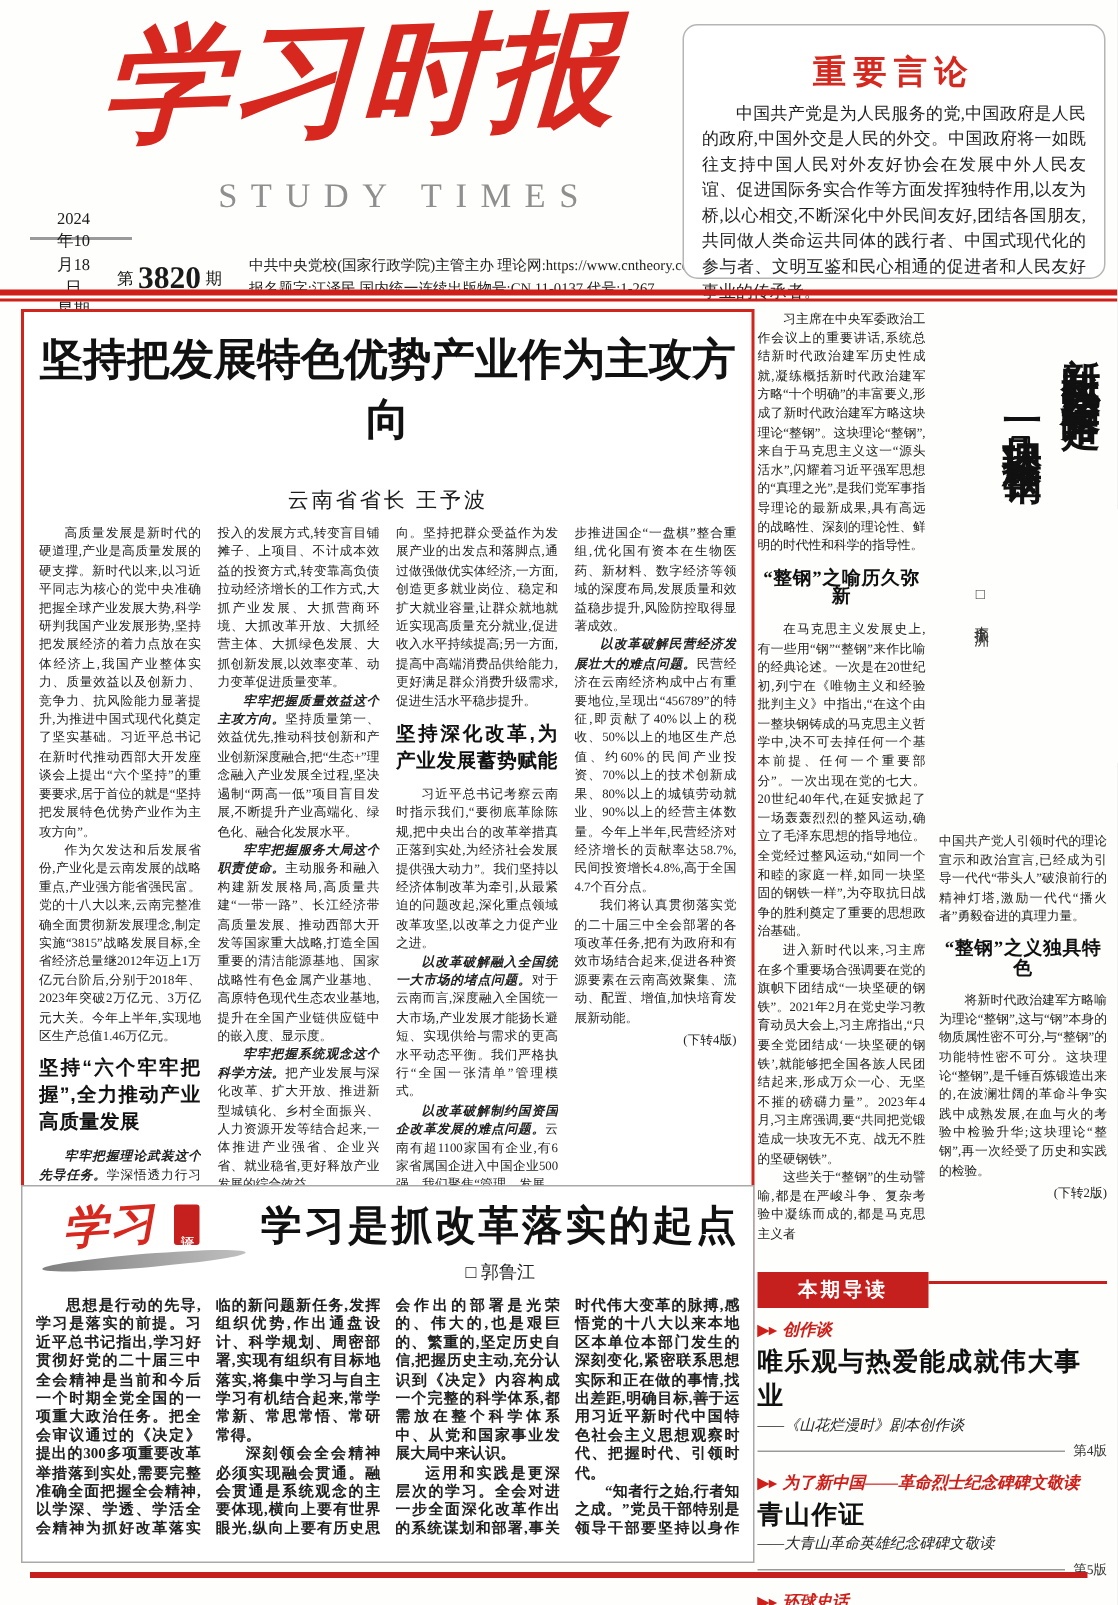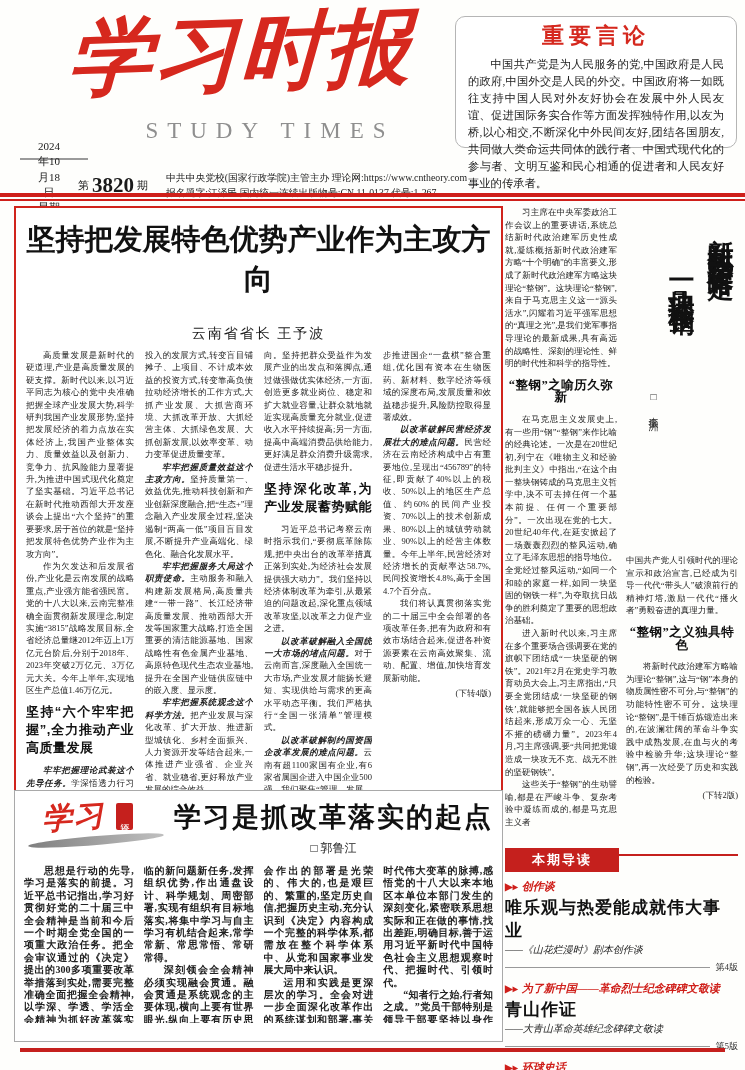--- a/index.html
+++ b/index.html
@@ -12,22 +12,22 @@
   .masthead-sub{position:absolute;left:110px;top:118px;width:320px;text-align:center;font-size:23px;
         letter-spacing:9px;color:#8f8f8f;}
   .masthead-underline{position:absolute;left:20px;top:158px;width:68px;height:2px;background:#9a9a9a;}
   .dateline{position:absolute;left:30px;top:162px;width:430px;height:46px;display:flex;align-items:center;}
   .sep{width:1px;height:32px;background:#777;margin:0 9px;}
   .dateblock{font-size:11px;text-align:center;line-height:1.4;}
   .issueblock{font-size:11px;display:flex;align-items:center;gap:3px;}
   .issue-num{font-size:21px;font-weight:bold;}
   .pubblock{font-size:9.8px;line-height:1.55;color:#222;white-space:nowrap;}
   
-  .quote-box{position:absolute;left:455px;top:16px;width:282px;height:132px;border:1.5px solid #b5b5b5;
-        border-radius:10px;padding:2px 12px;box-sizing:border-box;background:#fff;}
+  .quote-box{position:absolute;left:455px;top:16px;width:282px;height:170px;border:1.5px solid #b5b5b5;
+        border-radius:10px;padding:14px 12px;box-sizing:border-box;background:#fff;}
   .quote-title{text-align:center;color:#d5281e;font-weight:900;font-size:22px;letter-spacing:5px;
         font-family:"Liberation Sans",sans-serif;margin:2px 0 5px;}
   .quote-body{font-size:11.3px;line-height:1.5;text-align:justify;text-indent:2em;color:#222;margin:0;}
   
   .rule-top-a{position:absolute;left:0;top:193px;width:745px;height:4px;background:#cf1f1a;}
   .rule-top-b{position:absolute;left:0;top:199px;width:745px;height:1.5px;background:#cf1f1a;}
   .rule-bottom{position:absolute;left:20px;top:1048px;width:705px;height:4px;background:#c5201d;}
   
   .main-article{position:absolute;left:14px;top:206px;width:489px;height:680px;border:2.5px solid #d0241c;
         box-sizing:border-box;background:#fff;padding:4px 10px;}

